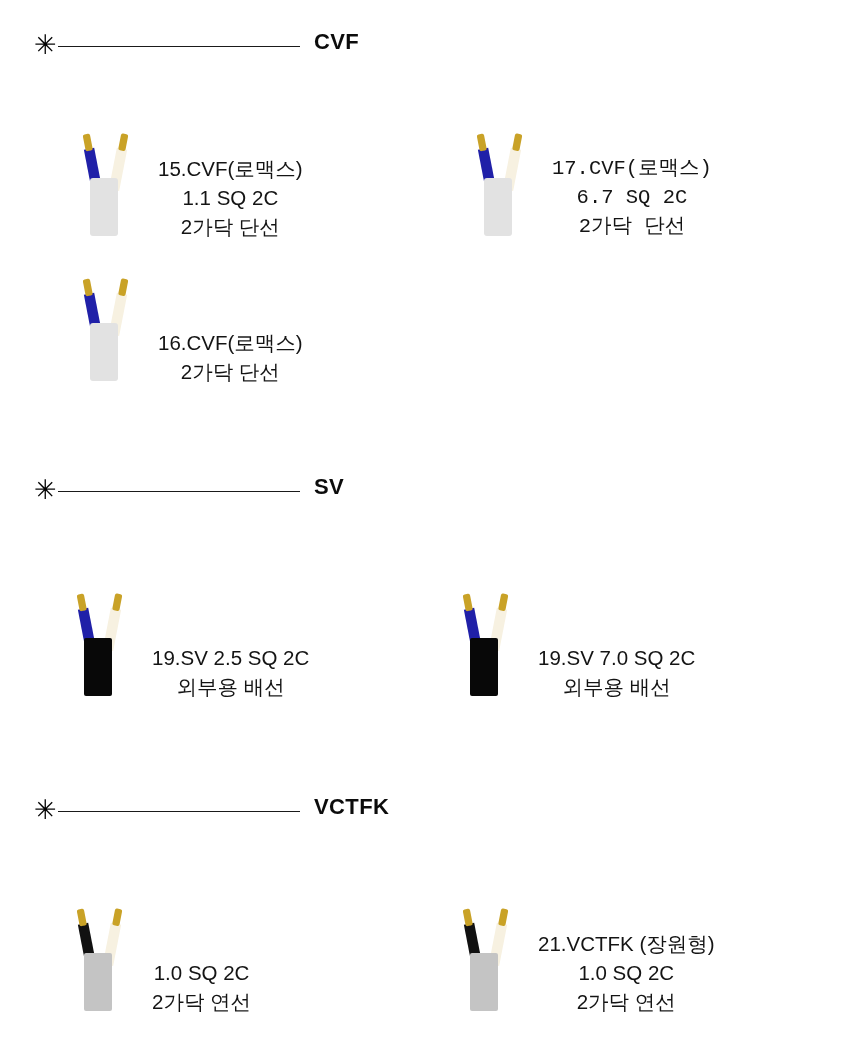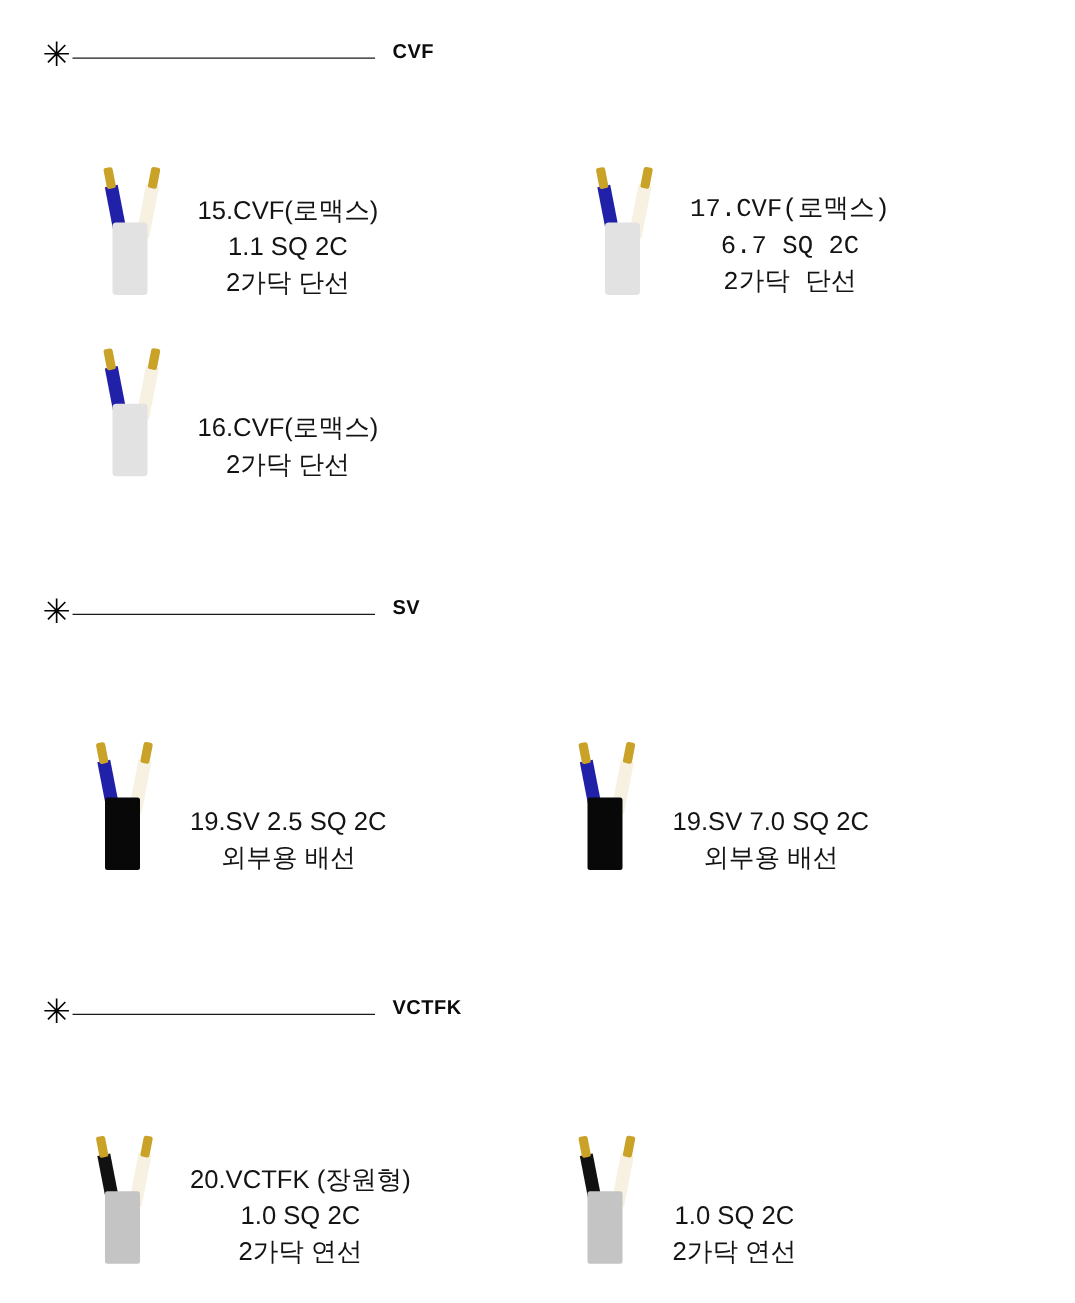--- a/index.html
+++ b/index.html
@@ -42,21 +42,21 @@
     flex: 0 0 auto;
     width: 242px;
     height: 0;
     border-top: 1.6px solid #1a1a1a;
     margin-left: 2px;
     margin-top: 9px;
   }
   .sec-title {
     flex: 0 0 auto;
     margin-left: 14px;
-    font-size: 16px;
+    font-size: 22px;
     font-weight: bold;
     letter-spacing: .4px;
     color: #0c0c0c;
     white-space: nowrap;
   }
 
   
   .items { position: relative; }
   .item {
     position: absolute;
@@ -233,41 +233,41 @@
               <rect x="14.6" y="7" width="7.3" height="17" rx="2" fill="#c9a227"></rect>
             </g>
             <g transform="rotate(11 37 60)">
               <rect x="31.5" y="22" width="10.5" height="42" fill="#f7f1e1"></rect>
               <rect x="33.1" y="7" width="7.3" height="17" rx="2" fill="#c9a227"></rect>
             </g>
             <rect x="12" y="52" width="28" height="58" rx="2" fill="#c4c4c4"></rect>
           </svg>
         </span>
         <span class="item-text">
-          <span class="tline">20.VCTFK (장원형)</span>
           <span class="tline">1.0 SQ 2C</span>
           <span class="tline">2가닥 연선</span>
         </span>
       </div>
 
       <div class="item" style="left:458px; top:72px;">
         <span class="cable">
           <svg viewBox="0 0 62 115" xmlns="http://www.w3.org/2000/svg">
             <g transform="rotate(-11 19 60)">
               <rect x="13" y="22" width="10.5" height="42" fill="#111111"></rect>
               <rect x="14.6" y="7" width="7.3" height="17" rx="2" fill="#c9a227"></rect>
             </g>
             <g transform="rotate(11 37 60)">
               <rect x="31.5" y="22" width="10.5" height="42" fill="#f7f1e1"></rect>
               <rect x="33.1" y="7" width="7.3" height="17" rx="2" fill="#c9a227"></rect>
             </g>
             <rect x="12" y="52" width="28" height="58" rx="2" fill="#c4c4c4"></rect>
           </svg>
         </span>
         <span class="item-text">
+          <span class="tline">21.VCTFK (장원형)</span>
           <span class="tline">1.0 SQ 2C</span>
           <span class="tline">2가닥 연선</span>
         </span>
       </div>
 
     </div>
   </div>
 
 </div>
 

